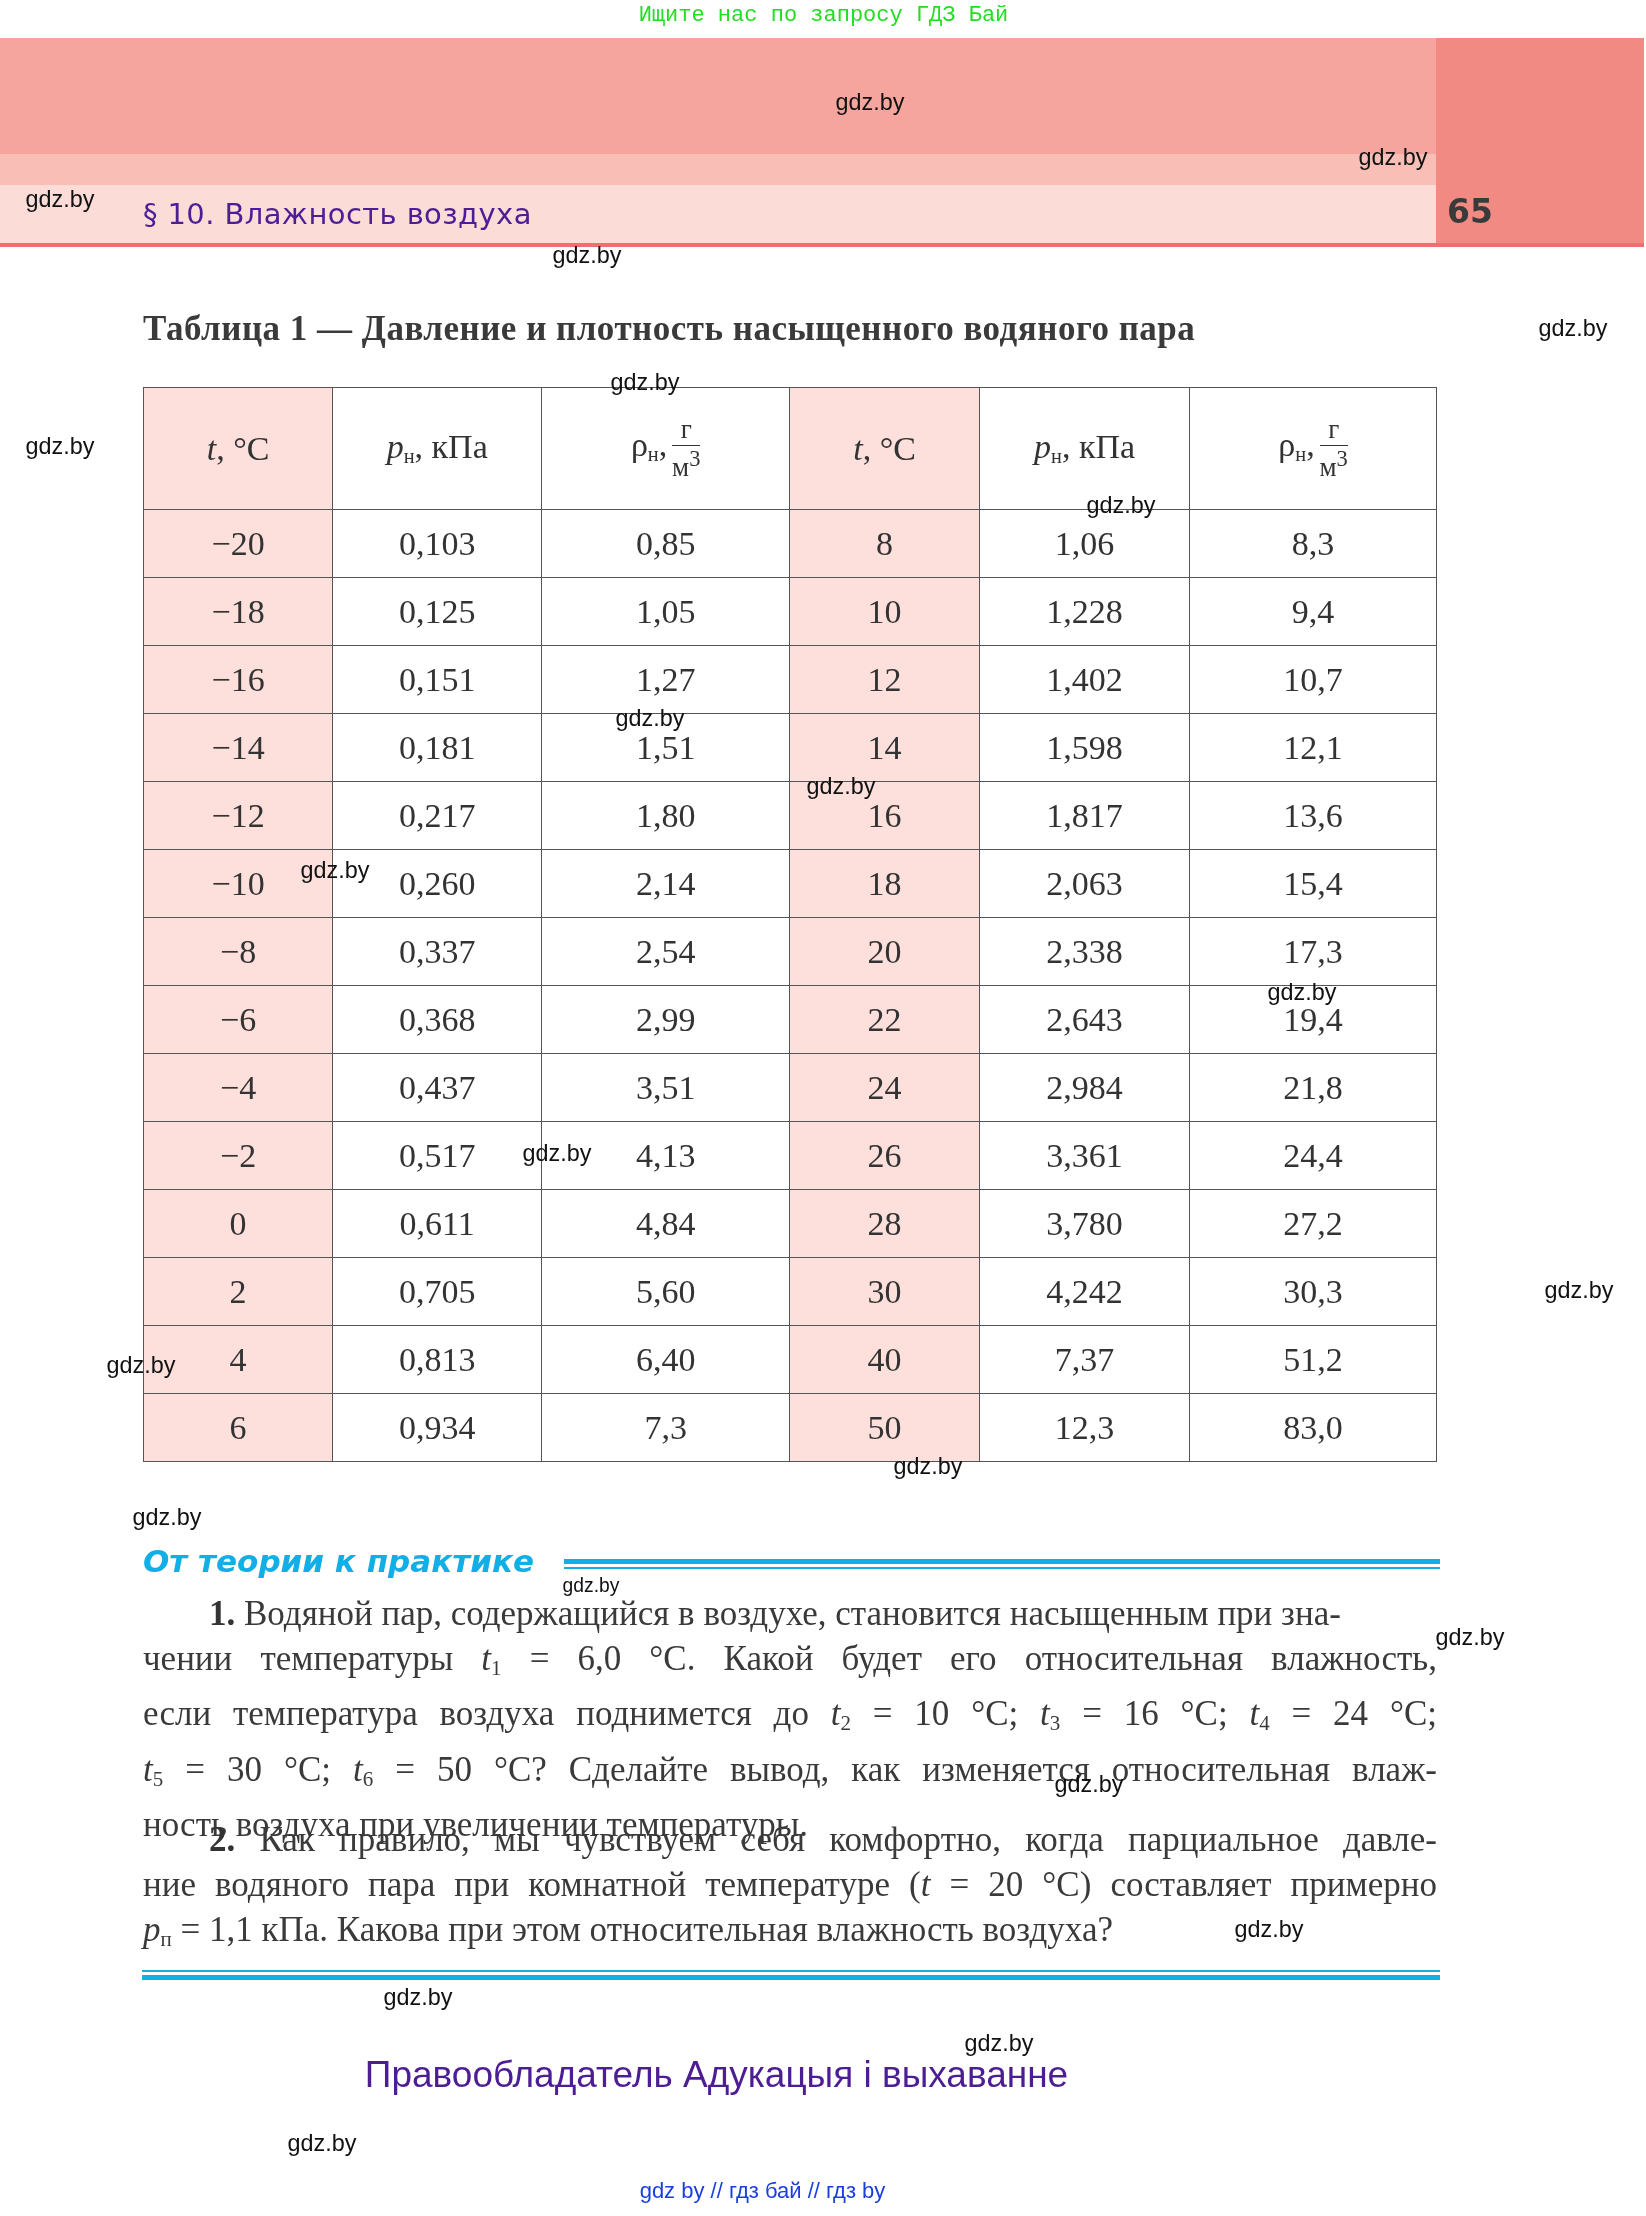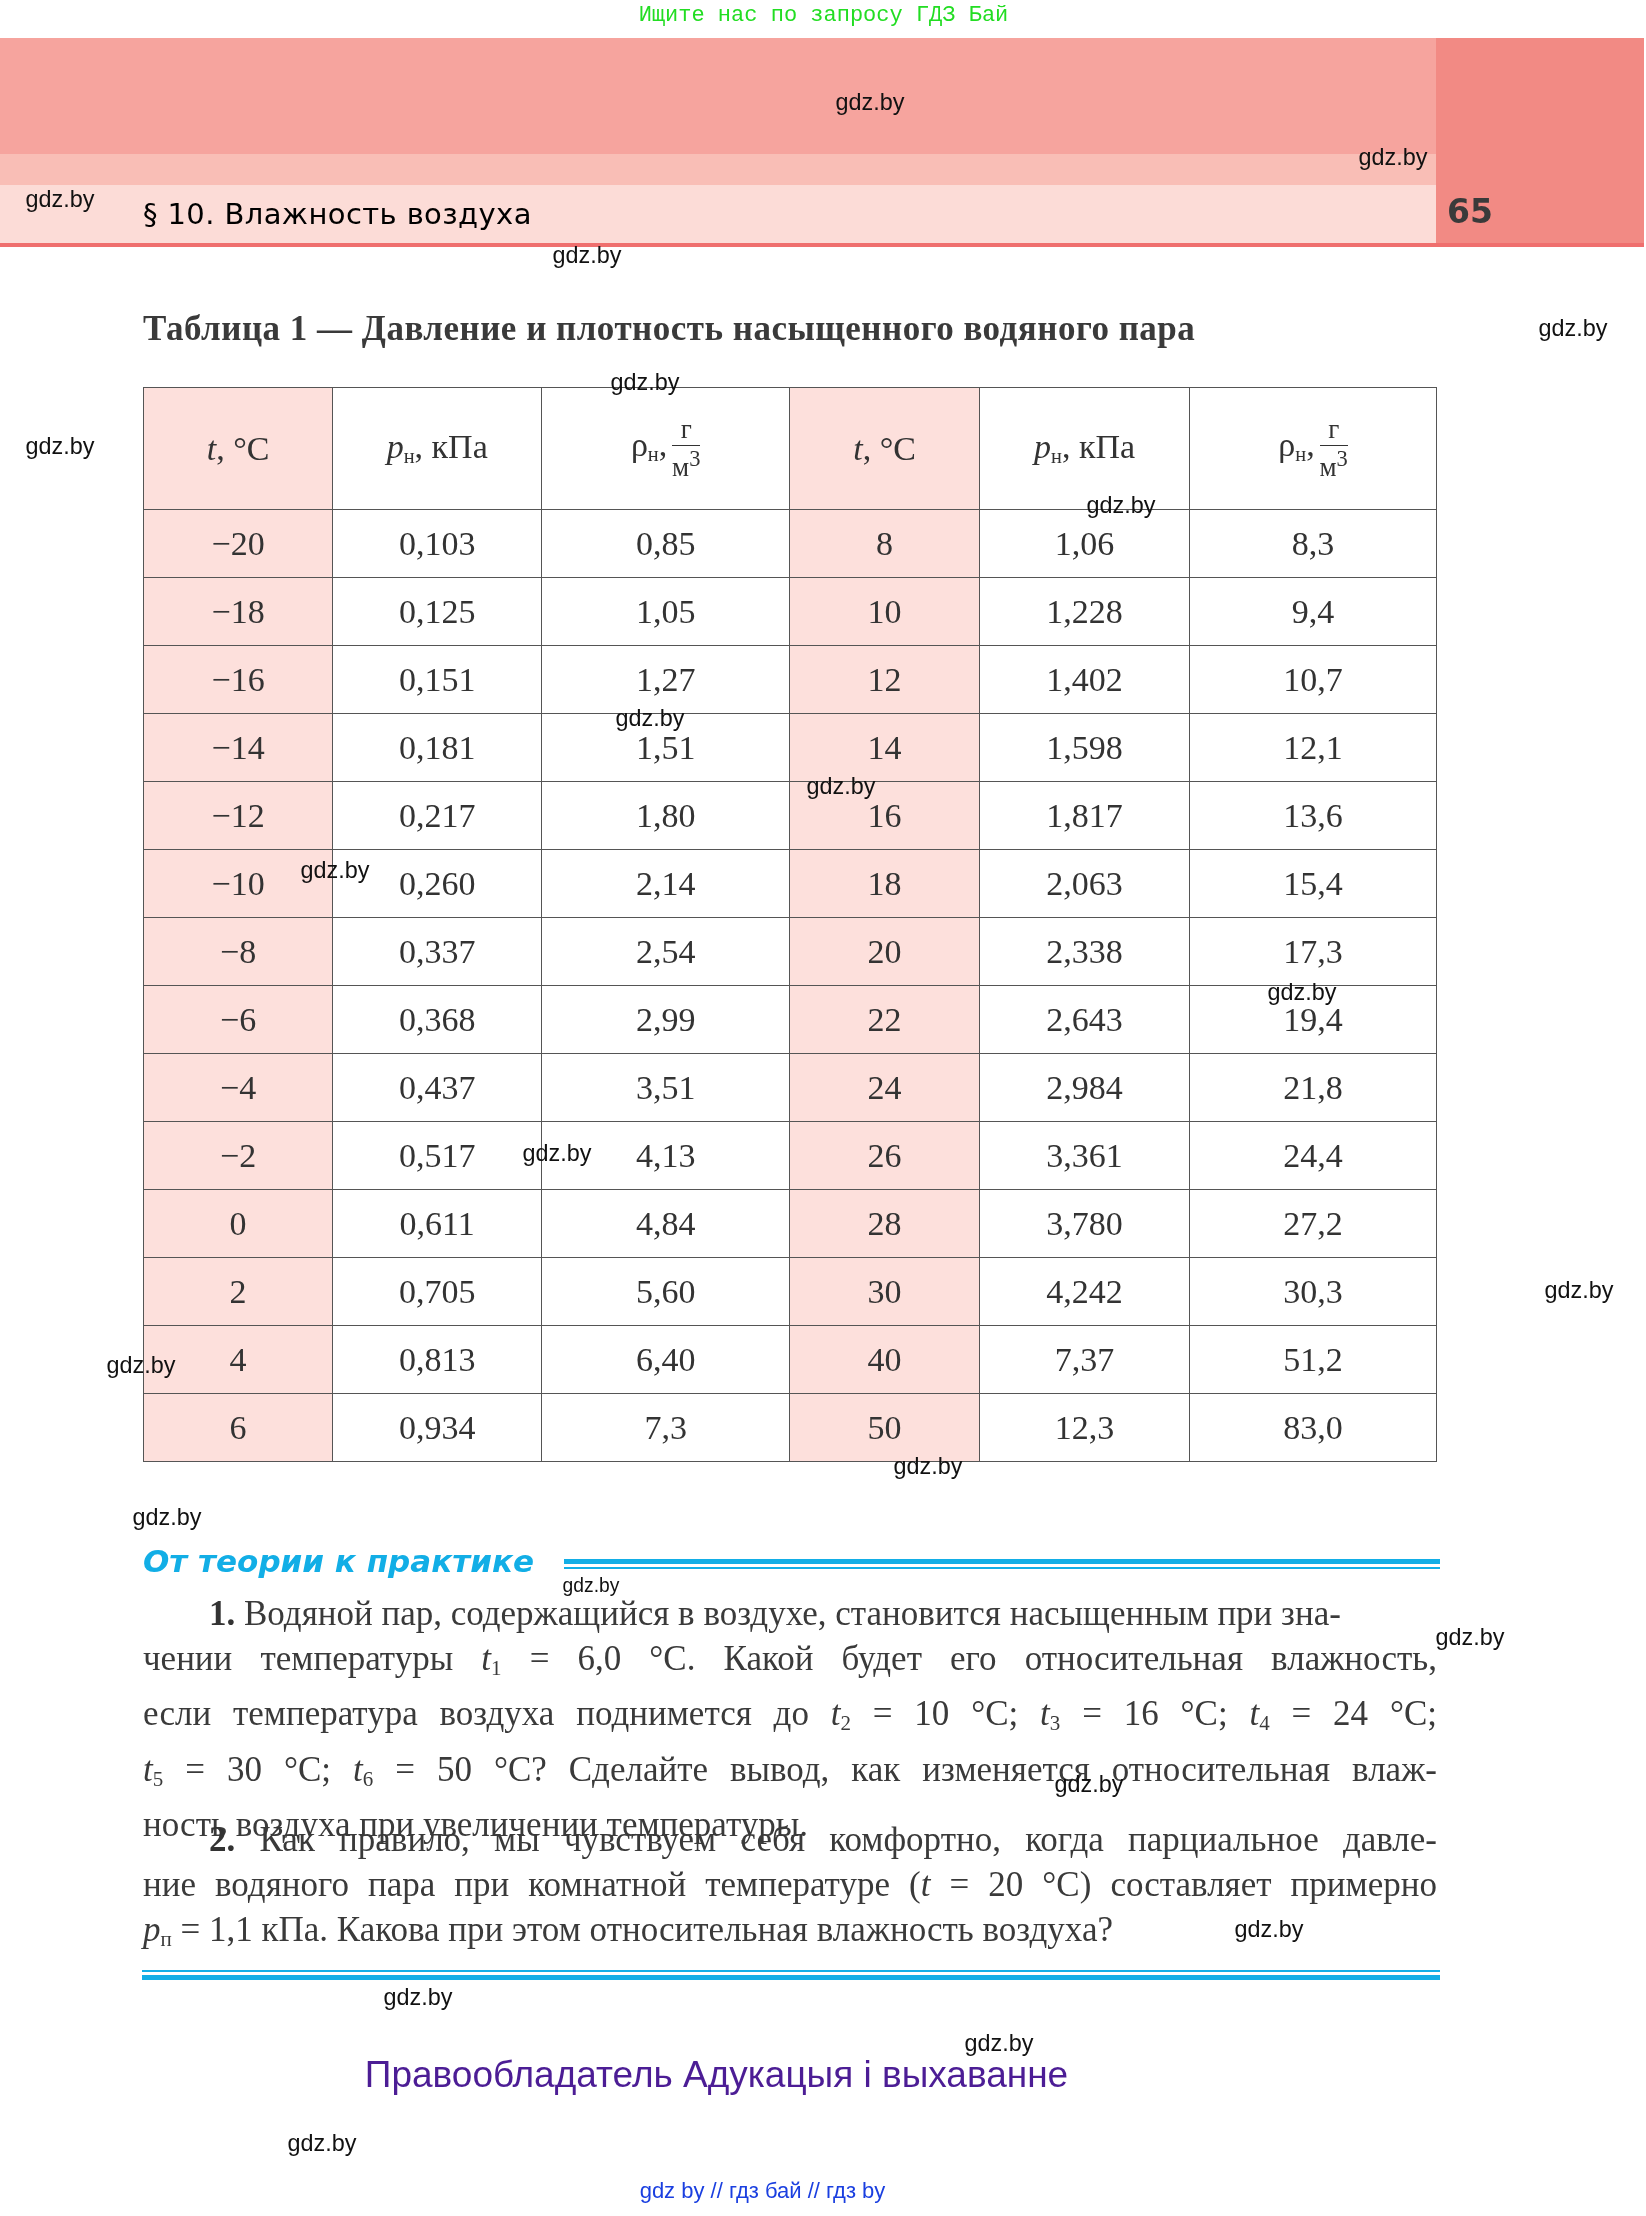--- a/index.html
+++ b/index.html
@@ -6,21 +6,21 @@
   body { width:1647px; height:2216px; position:relative; background:#ffffff; overflow:hidden;
          font-family:"Liberation Serif", serif; color:#333; }
   .abs { position:absolute; }
   .search-banner { top:3.2px; left:0; width:1647px; text-align:center; font-family:Liberation Mono, monospace;
                    font-size:22px; color:#22dd22; }
   .hdr-band1 { left:0; top:38px; width:1436px; height:116px; background:#f6a49e; }
   .hdr-band2 { left:0; top:154px; width:1436px; height:31px; background:#f9beb6; }
   .hdr-band3 { left:0; top:185px; width:1436px; height:59px; background:#fcdcd7; }
   .hdr-right { left:1436px; top:38px; width:208px; height:206px; background:#f28a84; }
   .hdr-line { left:0; top:243px; width:1644px; height:4px; background:#ef6f6e; }
-  .section-title { left:143px; top:197px; font-family:"DejaVu Sans", sans-serif; font-size:29px; color:#000000; letter-spacing:0.4px; }
+  .section-title { left:143px; top:197px; font-family:"DejaVu Sans", sans-serif; font-size:29px; color:#4c1d95; letter-spacing:0.4px; }
   .page-number { left:1447px; top:192px; font-family:"DejaVu Sans", sans-serif; font-size:33px; font-weight:bold; color:#3a3a3a; }
   .table-caption { left:143px; top:309px; font-size:35px; font-weight:bold; color:#3a3a3a; letter-spacing:0.5px; }
 
   table.data { position:absolute; left:143px; top:387px; width:1294px; border-collapse:collapse; }
   table.data td, table.data th { border:1.6px solid #555; text-align:center; font-weight:normal;
      font-size:34px; color:#333; padding:0; }
   table.data th { height:121px; }
   table.data td { height:67px; }
   .col-t { background:#fde0dc; }
   .c1 { width:189px; } .c2 { width:209px; } .c3 { width:248px; } .c4 { width:190px; } .c5 { width:210px; } .c6 { width:247px; }

